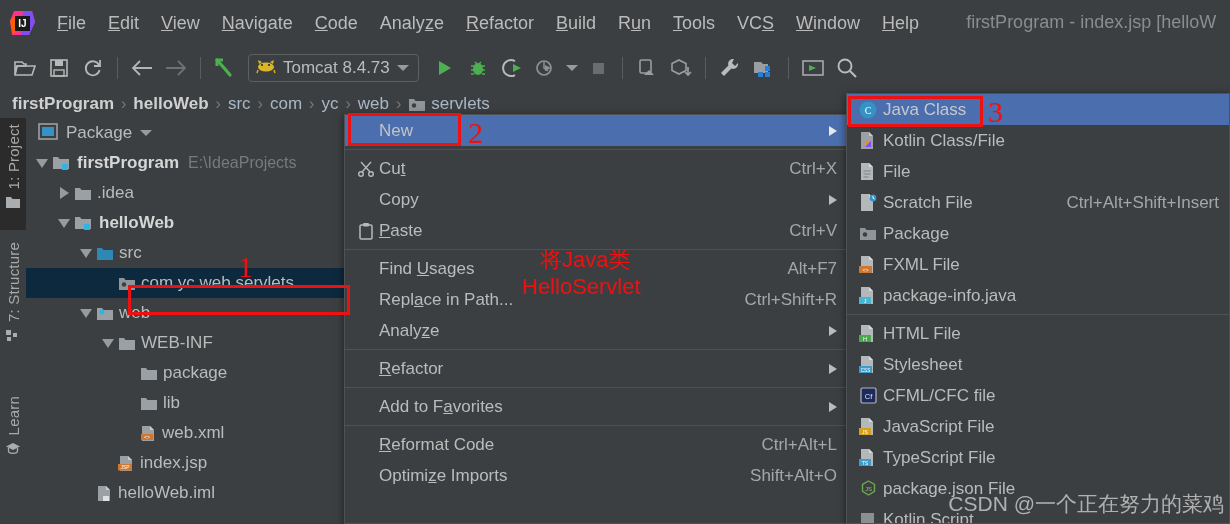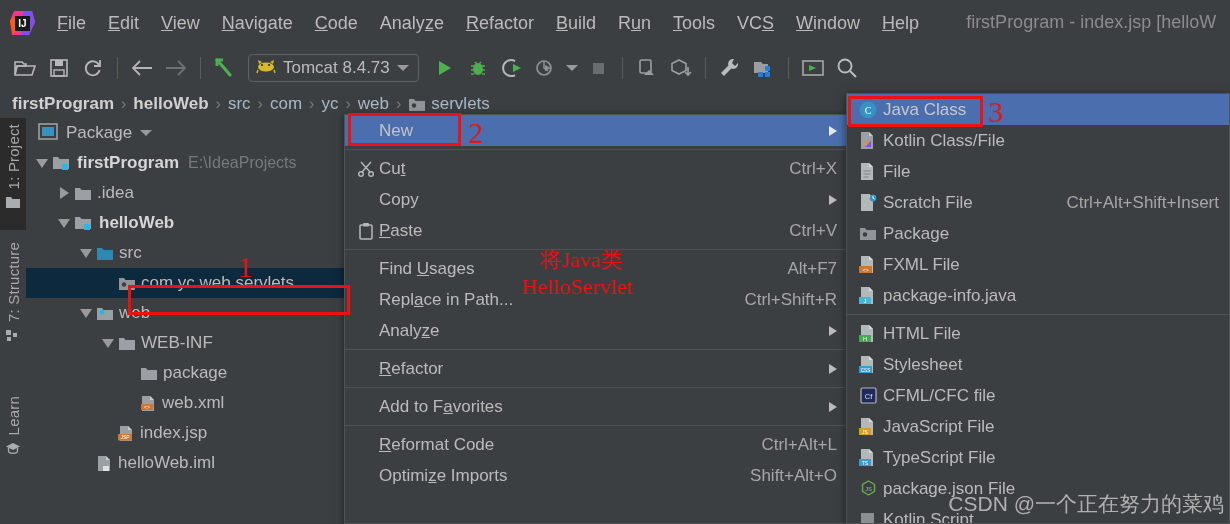--- a/index.html
+++ b/index.html
@@ -151,21 +151,21 @@
   
   .ann-box {
     position: absolute; border: 3px solid #ee1111; z-index: 80; pointer-events: none;
   }
   .ann-num {
     position: absolute; color: #ee1111; font-size: 30px; z-index: 81;
     font-family: "Liberation Serif", serif; line-height: 1;
   }
   .ann-text {
     position: absolute; color: #ee1111; z-index: 81;
-    font-family: Liberation Serif, serif; font-size: 22px; line-height: 1.35;
+    font-family: Liberation Sans, sans-serif; font-size: 22px; line-height: 1.35;
     white-space: pre;
   }
   .watermark {
     position: absolute; right: 6px; bottom: 6px; color: #c9c9c9;
     font-size: 21px; z-index: 90; opacity: .82; white-space: nowrap;
   }
 </style>
 </head>
 <body>
 
@@ -490,20 +490,29 @@
           <span class="ficon" style="display: inline-flex;">
             <svg width="18" height="15" viewBox="0 0 18 15">
               <path d="M1 2h5l1.5 2H17v10H1z" fill="#9aa0a3"></path>
             </svg>
           </span>
           <span class="tree-label">package</span>
         </div>
         <div class="tree-row" style="padding-left: 94px;">
           <span class="tw"></span>
           <span class="ficon" style="display: inline-flex;">
+            <svg width="18" height="15" viewBox="0 0 18 15">
+              <path d="M1 2h5l1.5 2H17v10H1z" fill="#9aa0a3"></path>
+            </svg>
+          </span>
+          <span class="tree-label">lib</span>
+        </div>
+        <div class="tree-row" style="padding-left: 94px;">
+          <span class="tw"></span>
+          <span class="ficon" style="display: inline-flex;">
             <svg width="17" height="17" viewBox="0 0 17 17">
               <path d="M2 1h8l4 4v11H2z" fill="#9aa0a3"></path>
               <path d="M10 1v4h4z" fill="#c4c9cb"></path>
               <rect x="1" y="9" width="12" height="6" fill="#cc7832"></rect>
               <text x="7" y="13.8" font-size="5" fill="#fff" text-anchor="middle" font-family="Liberation Sans, sans-serif">&lt;&gt;</text>
             </svg>
           </span>
           <span class="tree-label">web.xml</span>
         </div>
         <div class="tree-row" style="padding-left: 72px;">

